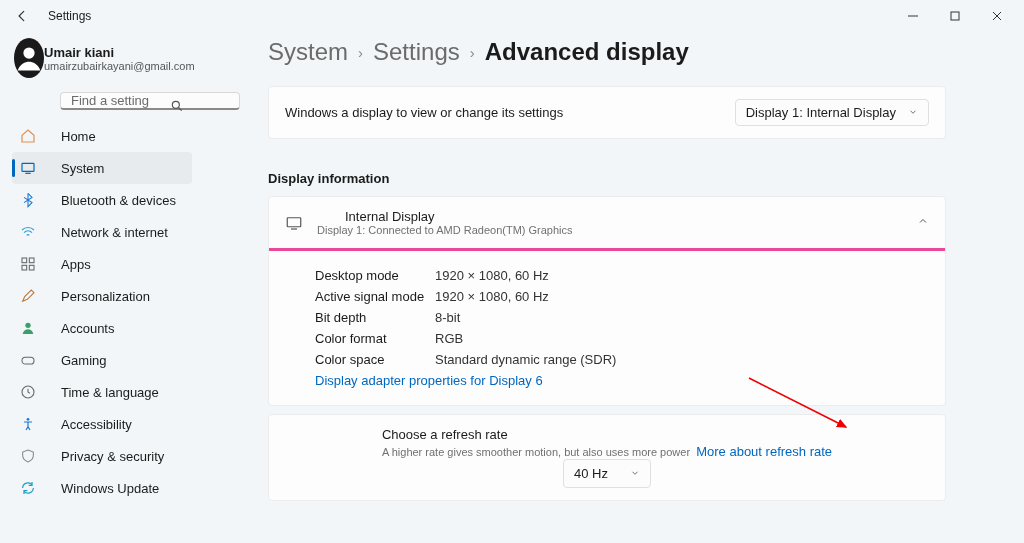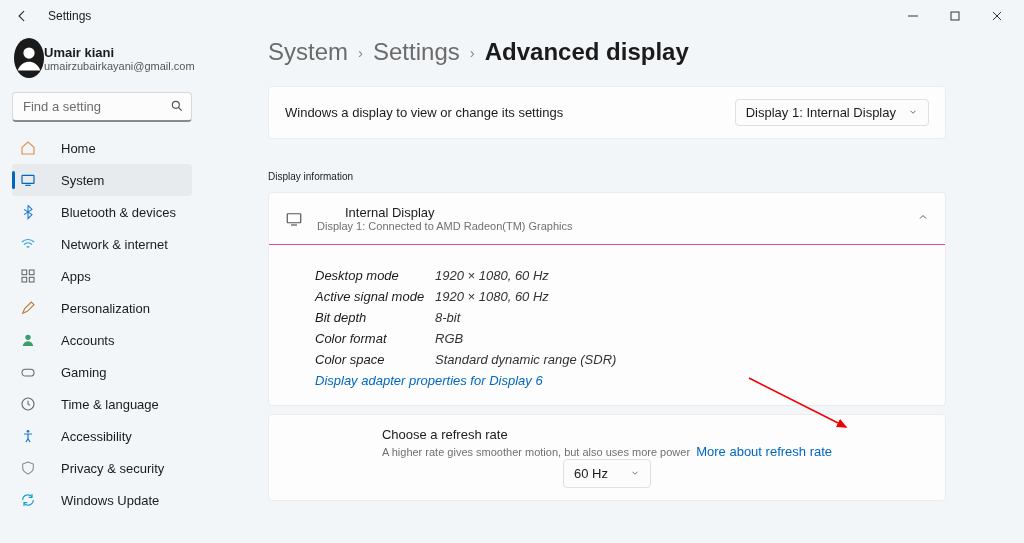--- a/index.html
+++ b/index.html
@@ -11,45 +11,45 @@
 .winbtns { display: flex; gap: 4px; }
 .winbtn { width: 38px; height: 28px; display: flex; align-items: center; justify-content: center; cursor: pointer; }
 .content-row { display: flex; height: calc(100% - 32px); }
 .sidebar { width: 200px; padding: 4px 8px 8px 12px; }
 .profile { display: flex; align-items: center; padding: 2px 0 14px 2px; }
 .avatar { width: 40px; height: 40px; border-radius: 50%; background: #1a1a1a; display: flex; align-items: center; justify-content: center; }
 .avatar svg { width: 30px; height: 30px; }
 .user-name { font-size: 13px; font-weight: 600; }
 .user-email { font-size: 11px; color: #555; }
 .search-wrap { position: relative; margin: 0 0 10px 0; }
-.search { width: 100%; height: 30px; padding: 0 30px 0 10px; border: 1px solid #d8d8d8; border-bottom: 2px solid #8a8a8a; border-radius: 4px; background: #fcfcfc; font-size: 13px; color: #333; }
+.search { width: 100%; height: 18px; padding: 0 30px 0 10px; border: 1px solid #d8d8d8; border-bottom: 2px solid #8a8a8a; border-radius: 4px; background: #fcfcfc; font-size: 13px; color: #333; margin-left: 48px; }
 .search::placeholder { color: #6b6b6b; }
 .search-icon { position: absolute; right: 8px; top: 7px; color: #555; }
 .nav { list-style: none; }
 .nav-item { display: flex; align-items: center; gap: 25px; height: 32px; padding: 0 8px; border-radius: 4px; cursor: pointer; font-size: 13px; position: relative; }
 .nav-item.active { background: #e8ebee; }
 .nav-item.active::before { content: ""; position: absolute; left: 0; top: 7px; width: 3px; height: 18px; background: #0067c0; border-radius: 2px; }
 .nav-icon { width: 16px; height: 16px; display: flex; align-items: center; justify-content: center; }
 .main { flex: 1; padding: 6px 78px 20px 68px; overflow-y: auto; }
 .breadcrumbs { display: flex; align-items: center; gap: 10px; font-size: 24px; margin-bottom: 20px; }
 .bc { color: #6b6b6b; cursor: pointer; }
 .bc.active { color: #1b1b1b; font-weight: 600; }
 .bc-sep { color: #8a8a8a; font-size: 15px; }
 .card { background: #fdfdfd; border: 1px solid #ececec; border-radius: 4px; }
 .selector-row { display: flex; align-items: center; justify-content: space-between; padding: 12px 16px; margin-bottom: 20px; }
 .selector-text { font-size: 13px; }
 .dropdown { display: flex; align-items: center; gap: 12px; border: 1px solid #e0e0e0; background: #fcfcfc; border-radius: 4px; padding: 5px 10px; cursor: pointer; font-size: 13px; }
-.section-title { font-size: 10px; font-weight: 400; margin-bottom: 10px; margin-top: 32px; }
+.section-title { font-size: 13px; font-weight: 700; margin-bottom: 10px; margin-top: 32px; }
 .info-head { display: flex; align-items: center; padding: 12px 16px; gap: 14px; }
 .monitor-icon { width: 18px; height: 18px; }
 .info-head-text { flex: 1; }
 .info-title { font-size: 13px; margin-left: 28px; }
 .info-sub { font-size: 11px; color: #707070; }
 .chev { color: #555; cursor: pointer; }
-.info-body { border-top: 1px solid #ec4899; padding: 20px 16px 14px 46px; font-style: italic; }
+.info-body { border-top: 3px solid #ec4899; padding: 14px 16px 14px 46px; }
 .info-row { display: flex; padding: 3px 0; font-size: 13px; }
 .info-label { width: 120px; }
 .info-val { color: #333; }
 .link { color: #0067c0; cursor: pointer; font-size: 13px; }
 .refresh-card { display: flex; align-items: center; justify-content: space-between; padding: 12px 16px; margin-top: 8px; }
 .refresh-left .rtitle { font-size: 13px; }
 .refresh-left .rsub { font-size: 11px; color: #707070; margin-top: 2px; }
 .refresh-dropdown { display: flex; align-items: center; justify-content: space-between; border: 1px solid #e0e0e0; background: #fcfcfc; border-radius: 4px; padding: 6px 10px; width: 88px; cursor: pointer; font-size: 13px; }
 .help-links { margin-top: 18px; }
 .help-links .hl { display: flex; align-items: center; gap: 14px; padding: 4px 0; font-size: 13px; }
@@ -276,21 +276,21 @@
           </div>
       </div>
     </div>
 
     <div class="card refresh-card" style="position:relative;flex-direction:column;">
       <div class="refresh-left">
         <div class="rtitle">Choose a refresh rate</div>
         <div class="rsub"><span>A higher rate gives smoother motion, but also uses more power</span>&nbsp;&nbsp;<span class="link">More about refresh rate</span></div>
       </div>
       <div class="refresh-dropdown">
-        <span>60 Hz</span>
+        <span>40 Hz</span>
         <span><svg width="10" height="10" viewBox="0 0 24 24">
               <path d="M6 9l6 6 6-6" stroke="#555" stroke-width="2" fill="none"></path>
             </svg></span>
       </div>
       <svg class="arrow" style="left:477px; top:-40px;" width="110" height="60">
           <defs>
             <marker id="ah" markerWidth="8" markerHeight="8" refX="6" refY="3" orient="auto">
               <path d="M0,0 L7,3 L0,6 z" fill="#e00"></path>
             </marker>
           </defs>

